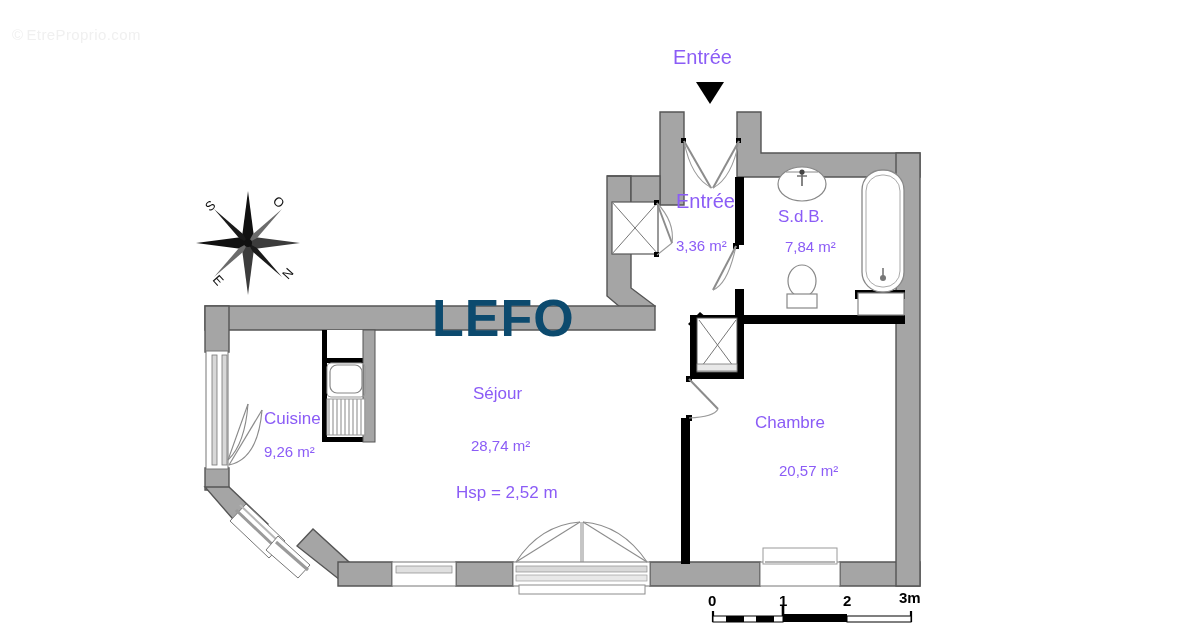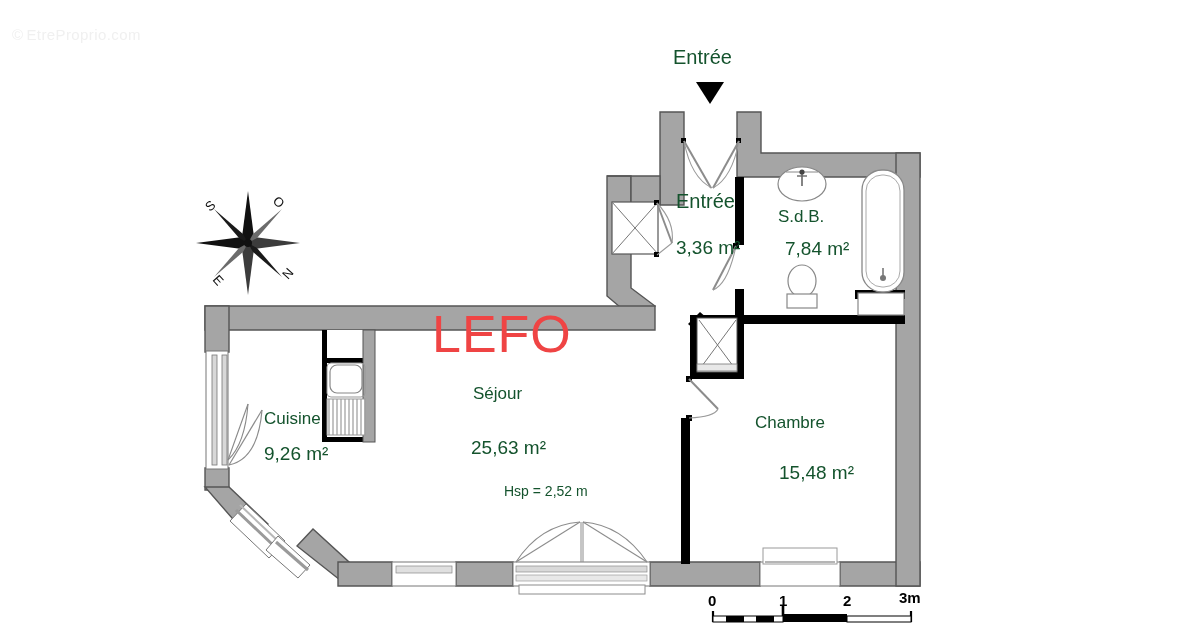--- a/index.html
+++ b/index.html
@@ -14,36 +14,36 @@
   .wm-top{
     position:absolute;left:12px;top:26px;
     font-size:15px;letter-spacing:.4px;
     color:#f0f0f0;
     font-family:"Liberation Sans", sans-serif;
     user-select:none;white-space:nowrap;
   }
   .wm-top .wm-c{display:inline-block;margin-right:3px;}
 
   .wm-center{
-    position:absolute;left:432px;top:304px;
-    font-size:52px;font-weight:normal;letter-spacing:1px;
-    color:#ef4444;
+    position:absolute;left:432px;top:288px;
+    font-size:52px;font-weight:bold;letter-spacing:1px;
+    color:#0c4a6e;
     font-family:"Liberation Sans", sans-serif;
     user-select:none;white-space:nowrap;
   }
 
   .lbl{
     position:absolute;
     font-family:"Liberation Sans", sans-serif;
-    color:#14532d;white-space:nowrap;
+    color:#8b5cf6;white-space:nowrap;
     user-select:none;
   }
   .room-name{font-size:17px;}
-  .room-area{font-size:19px;}
-  .hsp{font-size:14px;margin-left:48px;}
+  .room-area{font-size:15px;}
+  .hsp{font-size:17px;}
   .entree-top{font-size:20px;}
   .scale-num{font-size:15px;font-weight:bold;color:#000;}
 </style>
 </head>
 <body>
 
 <div id="plan-root">
 
   <svg class="floorplan" viewBox="0 0 1200 640">
     <defs>
@@ -272,30 +272,30 @@
   </div>
 
   <div class="wm-center">LEFO</div>
 
   <div class="lbl entree-top" style="left:673px;top:46px;">Entrée</div>
 
   <div class="lbl room-name" style="left:264px;top:393px;margin-top:16px;">Cuisine</div>
   <div class="lbl room-area" style="left:264px;top:443px;">9,26 m²</div>
 
   <div class="lbl room-name" style="left:473px;top:384px;">Séjour</div>
-  <div class="lbl room-area" style="left:471px;top:437px;">25,63 m²</div>
+  <div class="lbl room-area" style="left:471px;top:437px;">28,74 m²</div>
   <div class="lbl hsp" style="left:456px;top:483px;">Hsp = 2,52 m</div>
 
   <div class="lbl entree-top" style="left:676px;top:190px;">Entrée</div>
   <div class="lbl room-area" style="left:676px;top:237px;">3,36 m²</div>
 
   <div class="lbl room-name" style="left:778px;top:207px;">S.d.B.</div>
   <div class="lbl room-area" style="left:785px;top:238px;">7,84 m²</div>
 
   <div class="lbl room-name" style="left:755px;top:413px;">Chambre</div>
-  <div class="lbl room-area" style="left:779px;top:462px;">15,48 m²</div>
+  <div class="lbl room-area" style="left:779px;top:462px;">20,57 m²</div>
 
   <div class="lbl scale-num" style="left:708px;top:592px;">0</div>
   <div class="lbl scale-num" style="left:779px;top:592px;">1</div>
   <div class="lbl scale-num" style="left:843px;top:592px;">2</div>
   <div class="lbl scale-num" style="left:899px;top:589px;">3m</div>
 
 </div>
 
 </body></html>

